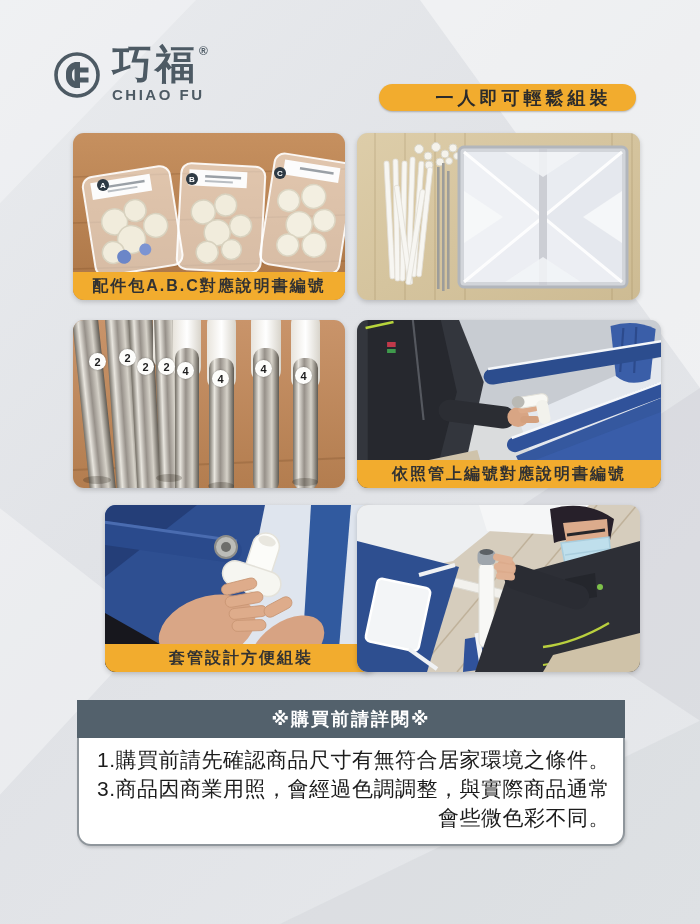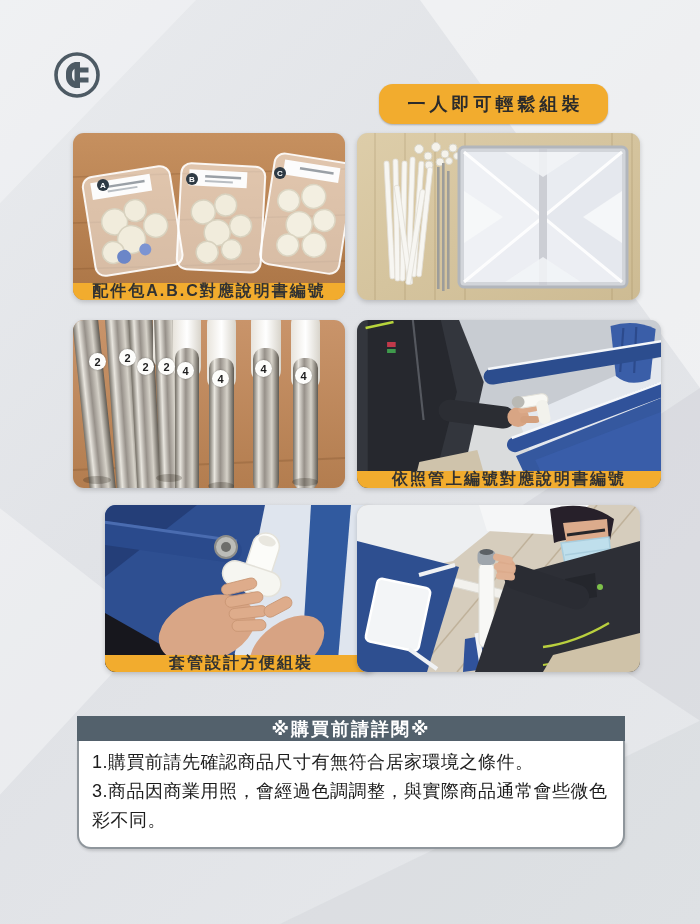--- a/index.html
+++ b/index.html
@@ -20,71 +20,77 @@
   .logo{position:absolute;left:52px;top:44px;display:flex;align-items:flex-start;}
   .logo-icon{width:50px;height:50px;margin-top:6px;}
   .brand-text{margin-left:10px;color:#4d5a64;}
   .brand-cjk{font-size:40px;font-weight:bold;letter-spacing:3px;line-height:1;display:inline-block;}
   .brand-reg{font-size:12px;font-weight:bold;vertical-align:top;display:inline-block;margin-left:1px;}
   .brand-en{font-size:15px;font-weight:bold;letter-spacing:2.5px;margin-top:2px;}
 
   
   .headline{position:absolute;left:378px;top:34px;width:232px;text-align:center;
     font-size:34px;font-weight:bold;color:#2d3033;letter-spacing:13px;text-indent:13px;}
-  .badge{position:absolute;left:379px;top:84px;width:229px;height:40px;border-radius:14px;
+  .badge{position:absolute;left:379px;top:84px;width:229px;height:27px;border-radius:14px;
     background:#F2AC2E;display:flex;align-items:center;justify-content:center;
     font-size:18px;font-weight:bold;color:#2b2b2b;letter-spacing:4px;text-indent:4px;
-    box-shadow:0 1px 2px rgba(0,0,0,0.25);}
+    box-shadow:0 1px 2px rgba(0,0,0,0.25);padding-left:28px;}
 
   
   .photo{position:absolute;border-radius:11px;overflow:hidden;box-shadow:0 2px 5px rgba(0,0,0,0.18);background:#cfd2d6;}
   .photo svg{position:absolute;inset:0;width:100%;height:100%;display:block;}
-  .caption{position:absolute;left:0;right:0;bottom:0;height:17px;background:#F2AC2E;
+  .caption{position:absolute;left:0;right:0;bottom:0;height:28px;background:#F2AC2E;
     display:flex;align-items:center;justify-content:center;
     font-size:16px;font-weight:bold;color:#323232;letter-spacing:2px;}
   .ph-bags  {left:73px; top:133px;width:272px;height:167px;}
   .ph-parts {left:357px;top:133px;width:283px;height:167px;}
   .ph-tubes {left:73px; top:320px;width:272px;height:168px;}
   .ph-rail  {left:357px;top:320px;width:283px;height:168px;padding-left:21px;}
   .ph-sleeve{left:73px; top:505px;width:272px;height:167px;margin-left:32px;}
   .ph-pole  {left:357px;top:505px;width:283px;height:167px;}
 
   
   .bag-letter{position:absolute;width:12px;height:12px;border-radius:50%;background:#2e3a44;
     color:#fff;font-size:8px;font-weight:bold;display:flex;align-items:center;justify-content:center;}
   .tube-num{position:absolute;width:17px;height:17px;border-radius:50%;background:#fdfdfb;
     color:#1e1e1e;font-size:11px;font-weight:bold;display:flex;align-items:center;justify-content:center;
     box-shadow:0 0 2px rgba(0,0,0,0.35);}
 
   
   .notice{position:absolute;left:77px;top:700px;width:548px;}
-  .notice-header{height:25px;background:#53616C;color:#ffffff;font-size:18px;font-weight:bold;
-    letter-spacing:2px;display:flex;align-items:center;justify-content:center;margin-top:16px;}
+  .notice-header{height:38px;background:#53616C;color:#ffffff;font-size:18px;font-weight:bold;
+    letter-spacing:2px;display:flex;align-items:center;justify-content:center;}
   .notice-body{background:#ffffff;border:2px solid #8f969c;border-top:none;
     border-radius:0 0 14px 14px;padding:7px 13px 12px 13px;box-shadow:1px 2px 3px rgba(0,0,0,0.15);}
-  .notice-body p{margin:0;font-size:18px;line-height:29px;color:#1c1c1c;letter-spacing:0.5px;}
+  .notice-body p{margin:0;font-size:21px;line-height:29px;color:#1c1c1c;letter-spacing:0.5px;text-align:right;}
 </style>
 </head>
 <body>
 
 <div class="page">
   <div class="facet f1"></div>
   <div class="facet f2"></div>
   <div class="facet f3"></div>
   <div class="facet f4"></div>
   <div class="facet f5"></div>
 
   <div class="logo">
     <svg class="logo-icon" viewBox="0 0 50 50">
       <circle cx="25" cy="25" r="21" fill="none" stroke="#4d5a64" stroke-width="3.6"></circle>
       <path d="M25,12 a11,11 0 0,0 -11,11 v4 a11,11 0 0,0 11,11 v-6 a6,6 0 0,1 -5,-6 v-2 a6,6 0 0,1 5,-6 z" fill="#4d5a64"></path>
       <rect x="22.5" y="12" width="5.5" height="26" fill="#4d5a64"></rect>
       <rect x="28" y="17.5" width="8.5" height="5" fill="#4d5a64"></rect>
       <rect x="28" y="27.5" width="8.5" height="5" fill="#4d5a64"></rect>
     </svg>
+    <div class="brand-text">
+      <div>
+        <span class="brand-cjk">巧福</span><span class="brand-reg">®</span>
+      </div>
+      <div class="brand-en">CHIAO FU</div>
+    </div>
   </div>
 
   <div class="badge">一人即可輕鬆組裝</div>
 
   <div class="photo ph-bags">
     <svg viewBox="0 0 272 167" preserveAspectRatio="none">
       <defs>
         <linearGradient id="wood1" x1="0" y1="0" x2="0" y2="1">
           <stop offset="0" stop-color="#c6905f"></stop>
             <stop offset="1" stop-color="#ab7546"></stop>

